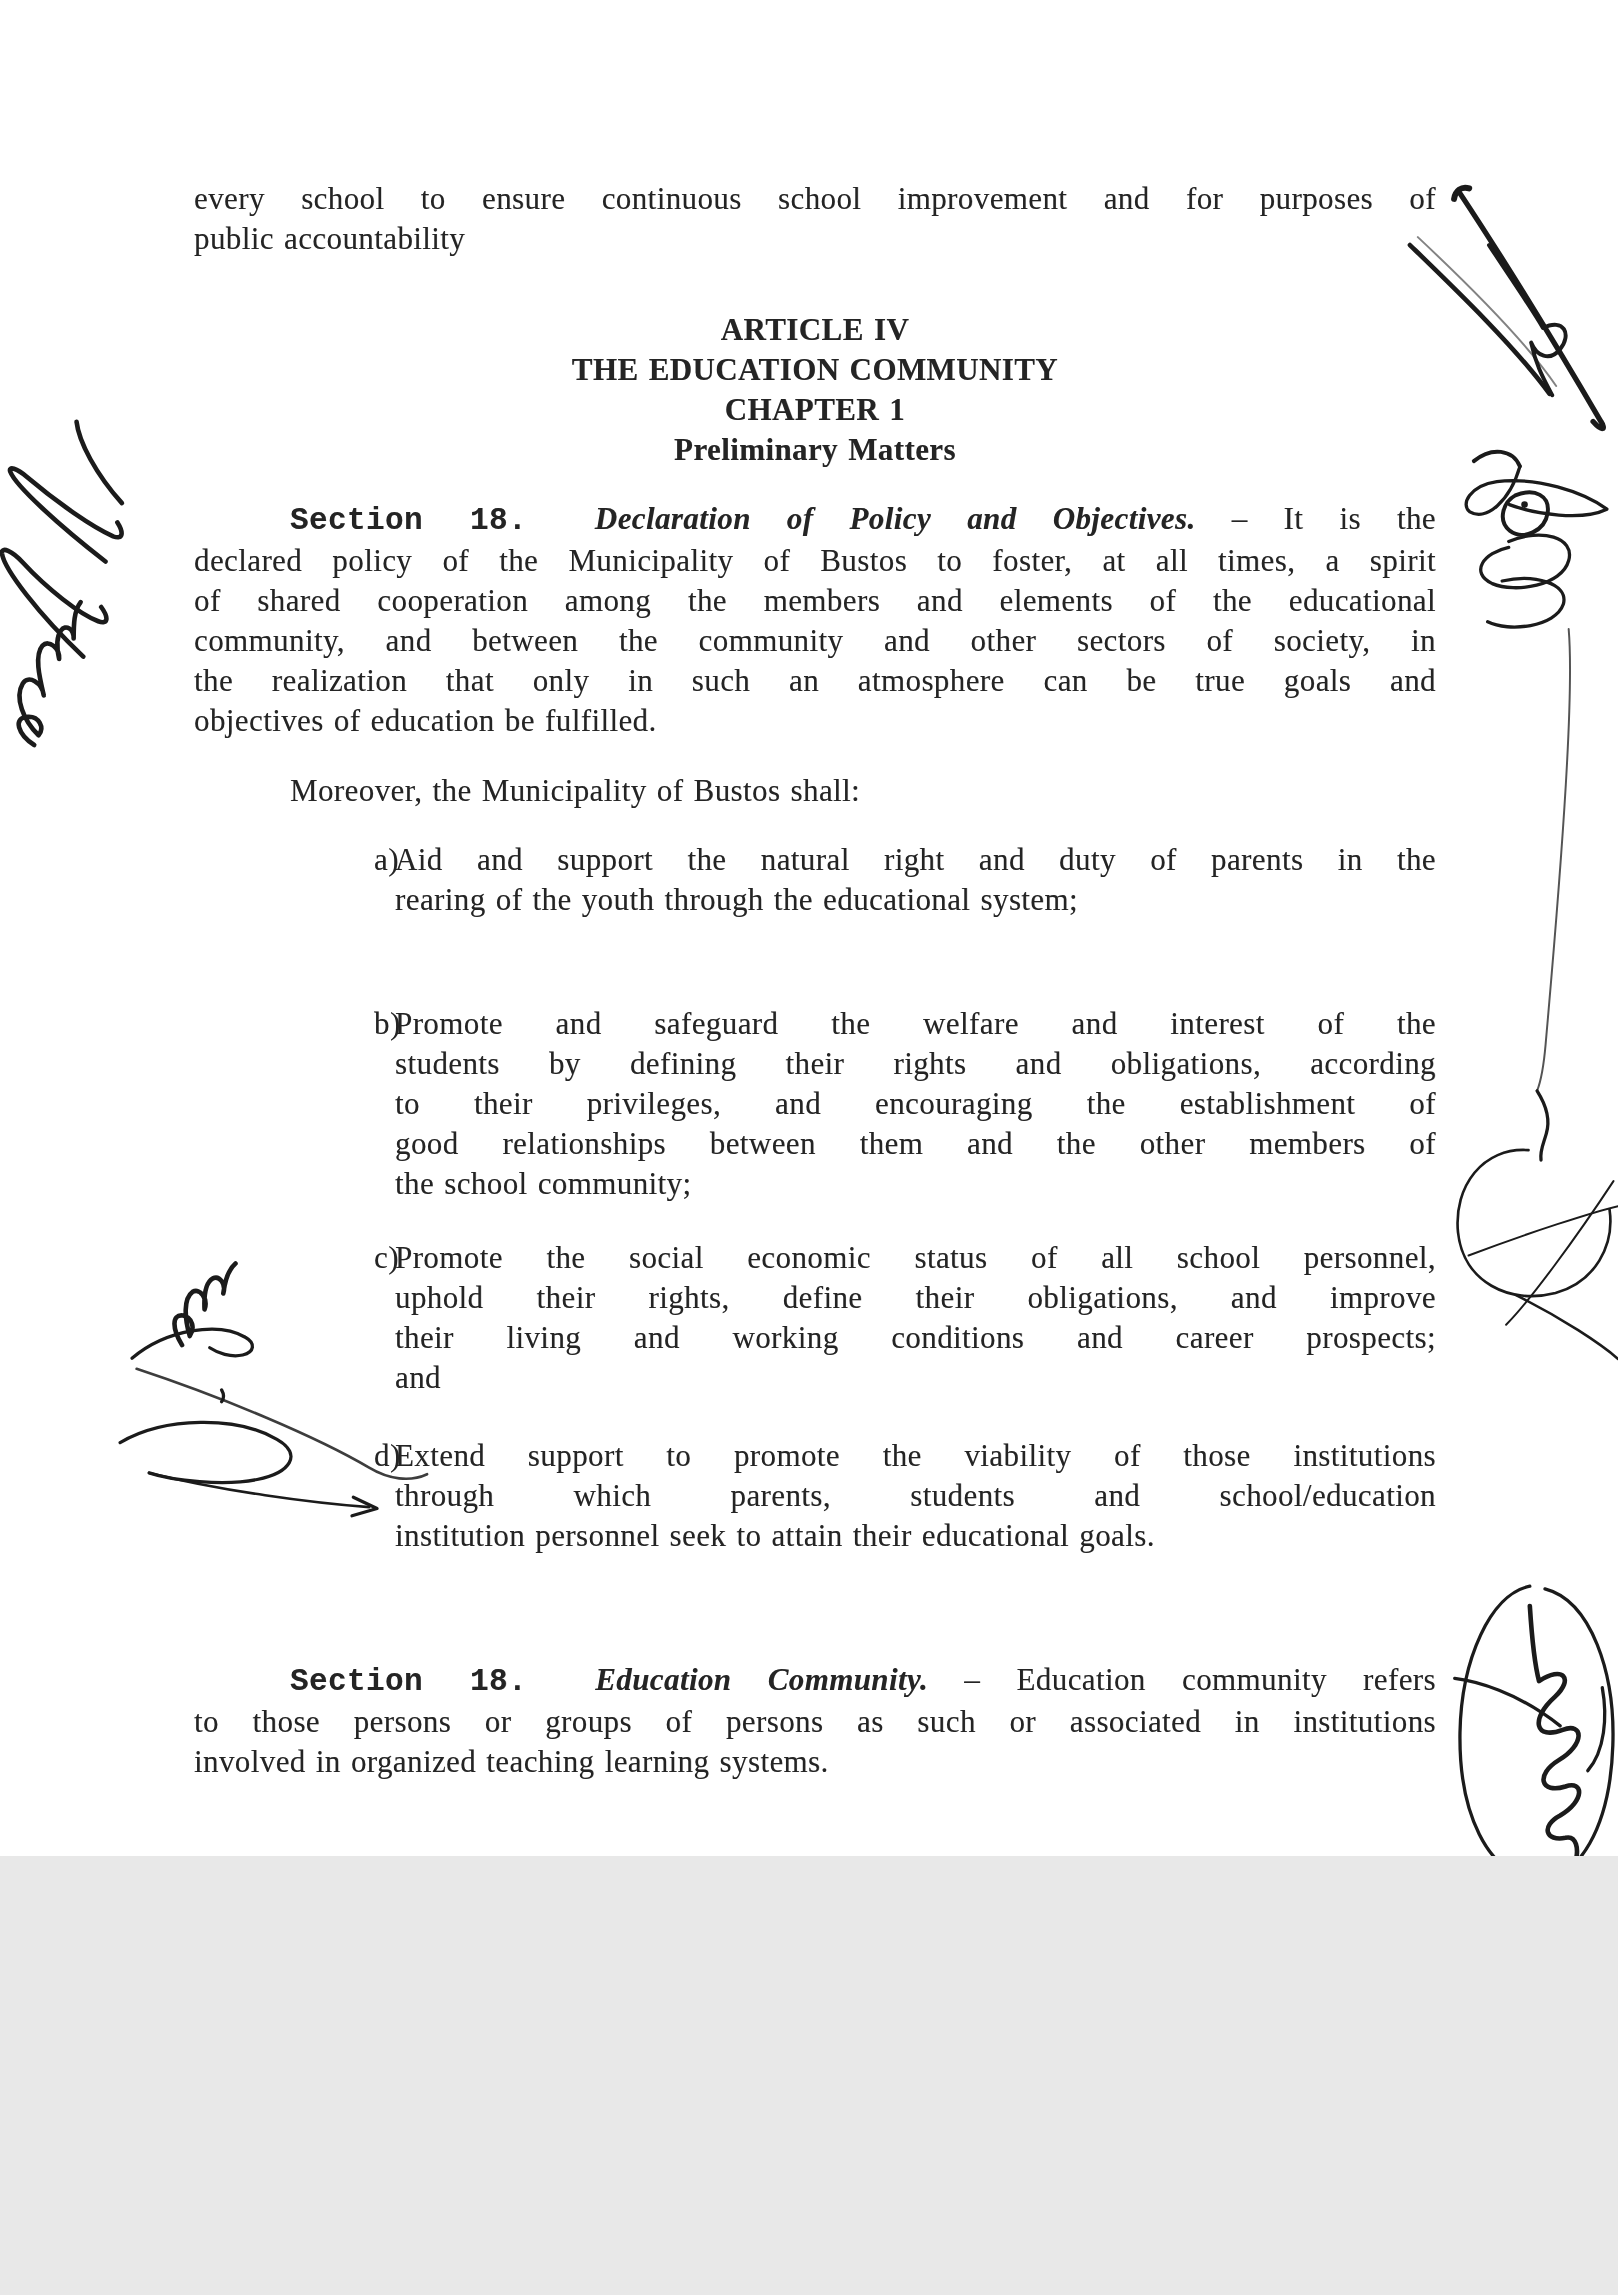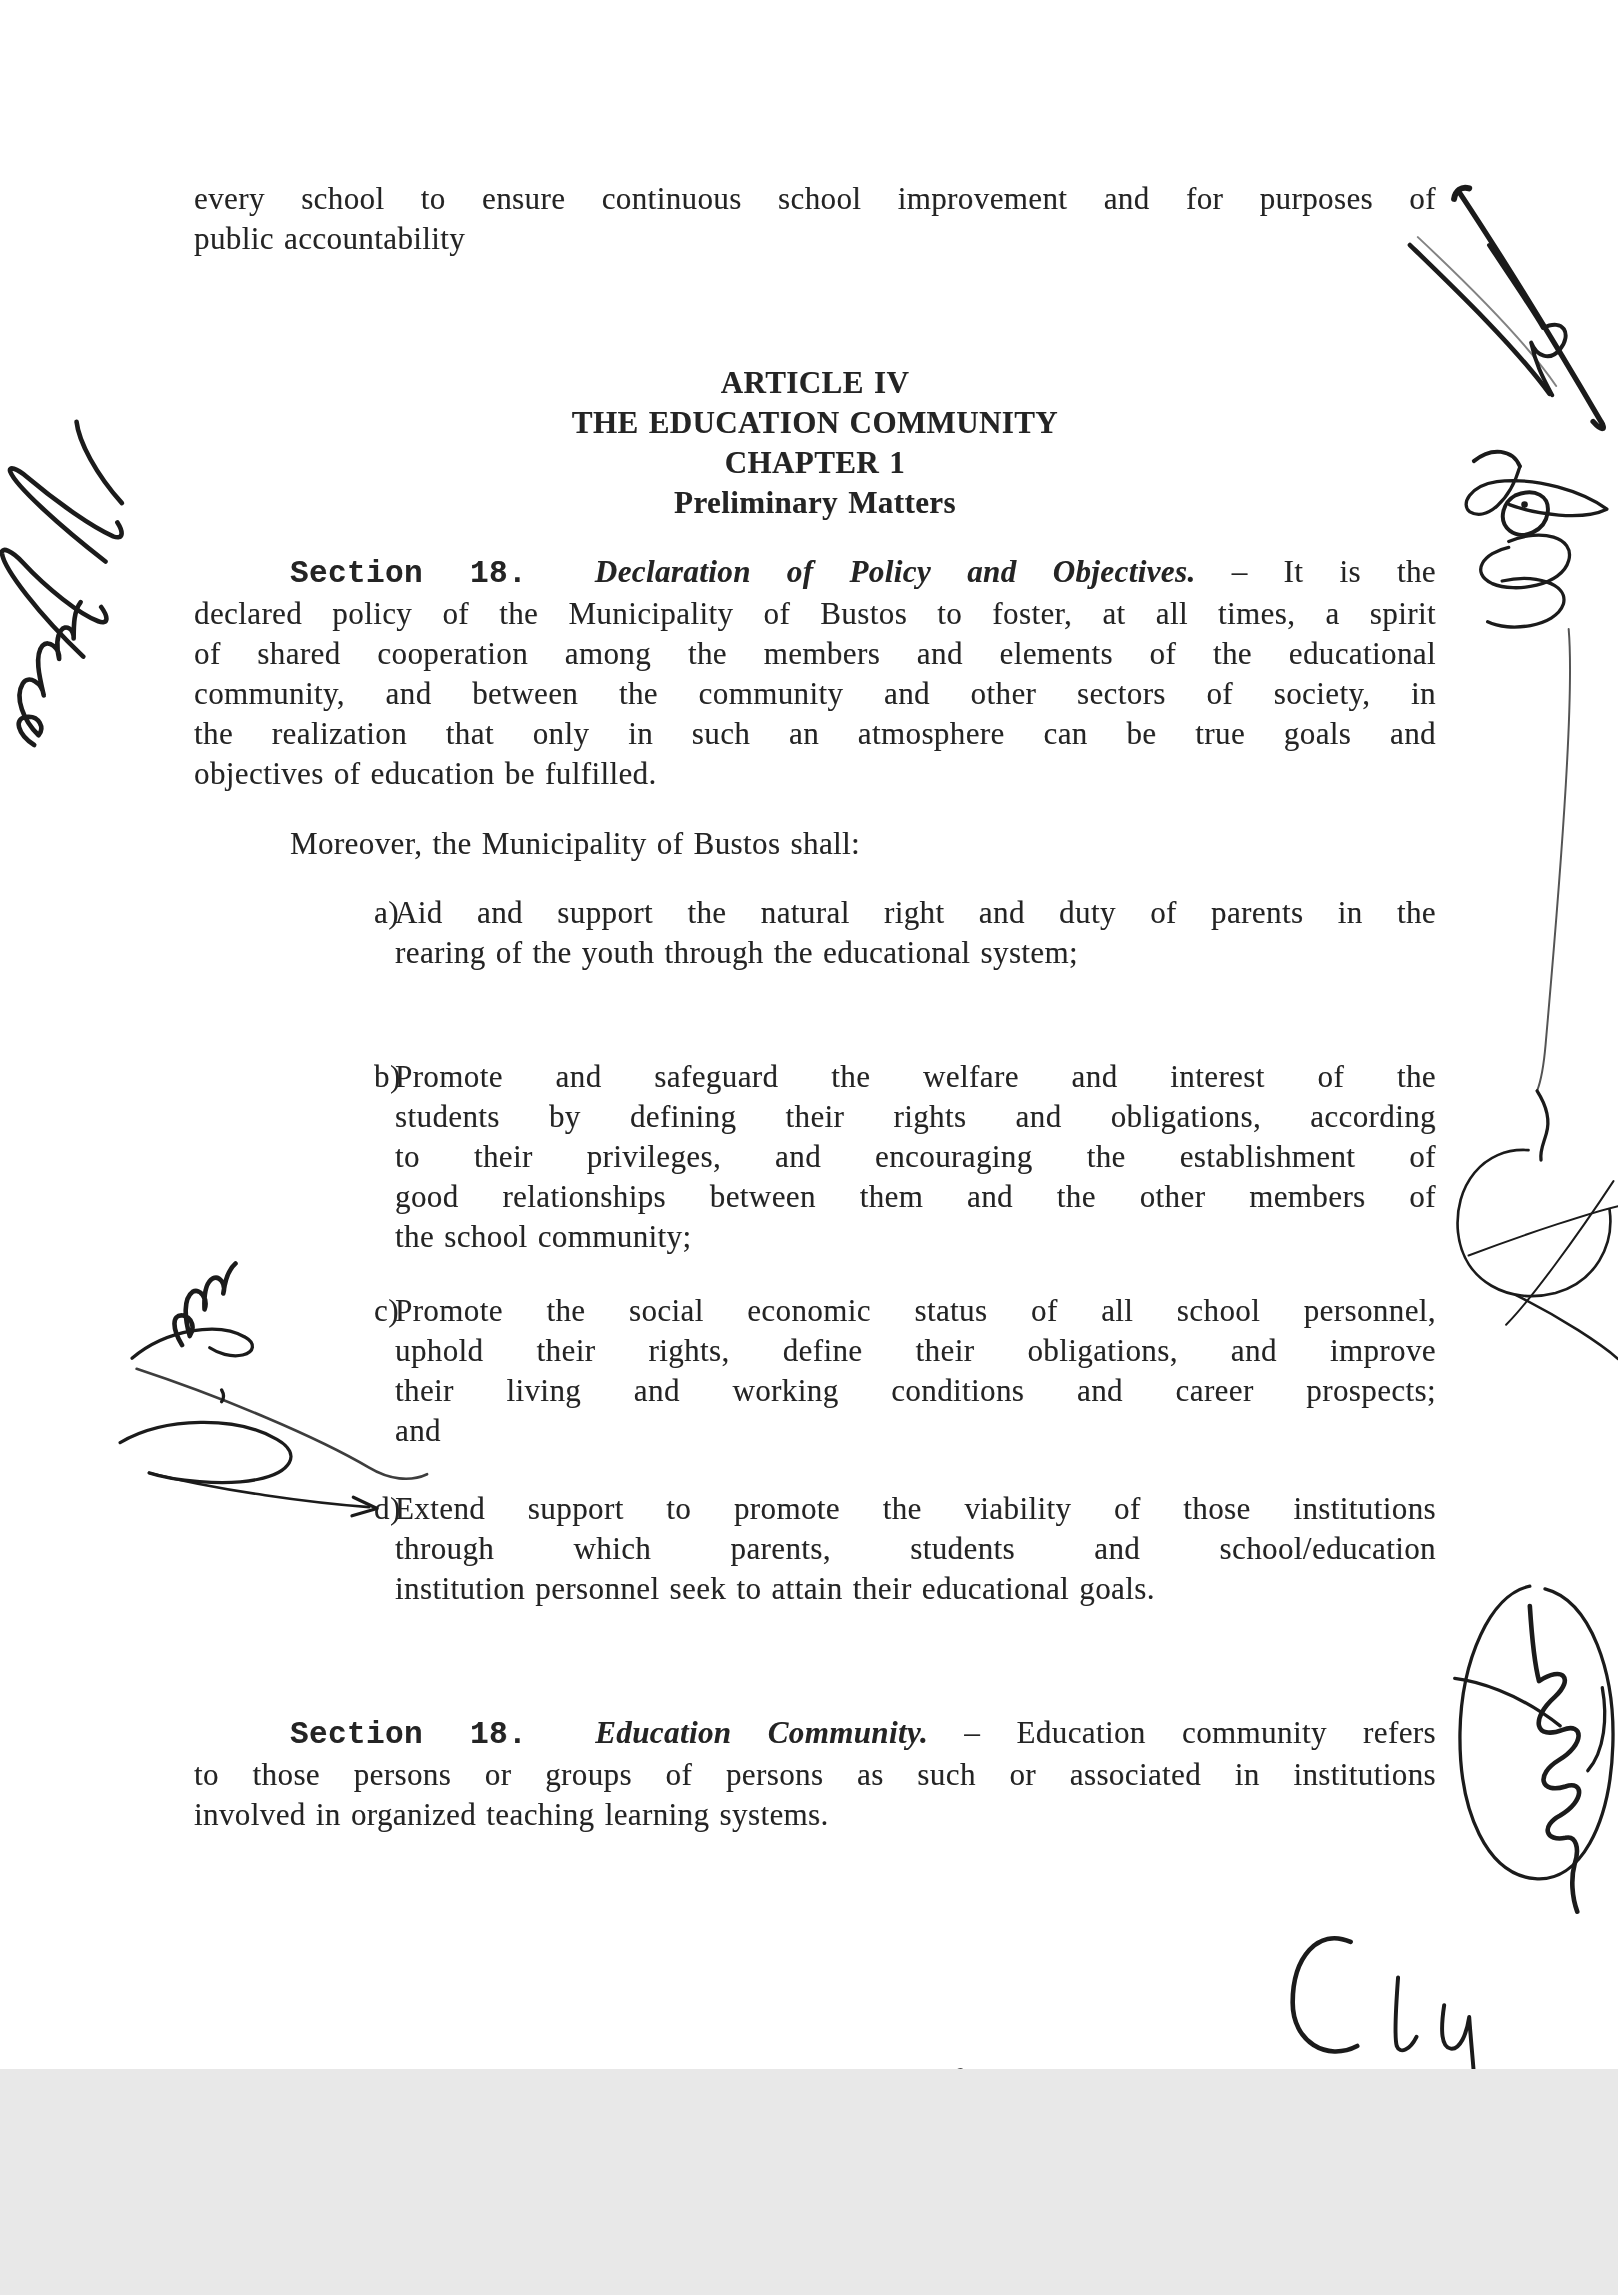--- a/index.html
+++ b/index.html
@@ -1,18 +1,18 @@
 <!DOCTYPE html>
 <html style="font-size:10.5px"><head>
 <meta charset="utf-8">
 <style>
   html,body{margin:0;padding:0;background:#e8e8e8;}
   .page{
     position:relative;
-    width:1619px;height:2069px;
+    width:1619px;height:1856px;
     background:#ffffff;
     overflow:hidden;
     font-family:"Liberation Serif","DejaVu Serif",serif;
     color:#242424;
     text-shadow:0.3px 0.3px 0.5px rgba(35,35,35,.35);
   }
   .textblock{
     position:relative;
     margin-left:194px;
     width:1242px;
@@ -22,21 +22,21 @@
     word-spacing:2px;
   }
   .line{display:block;text-align:justify;}
   .jl{text-align-last:justify;}
   .nl{text-align:left;text-align-last:auto;}
   .indent{text-indent:96px;}
   .center{text-align:center;text-align-last:center;font-weight:bold;}
   .b{font-weight:bold;font-family:Liberation Mono, monospace;}
   .bi{font-weight:bold;font-style:italic;margin-left:21px;}
   .m-intro{margin-top:179px;}
-  .m-art{margin-top:104px;}
+  .m-art{margin-top:51px;}
   .m-chap{}
   .m-s18{margin-top:29px;}
   .m-more{margin-top:30px;}
   .item{position:relative;margin-left:180px;}
   .item-marker{position:absolute;left:0;top:0;line-height:40px;}
   .item-body{margin-left:21px;}
   .m-ia{margin-top:29px;}
   .m-ib{margin-top:84px;}
   .m-ic{margin-top:34px;}
   .m-id{margin-top:38px;}

